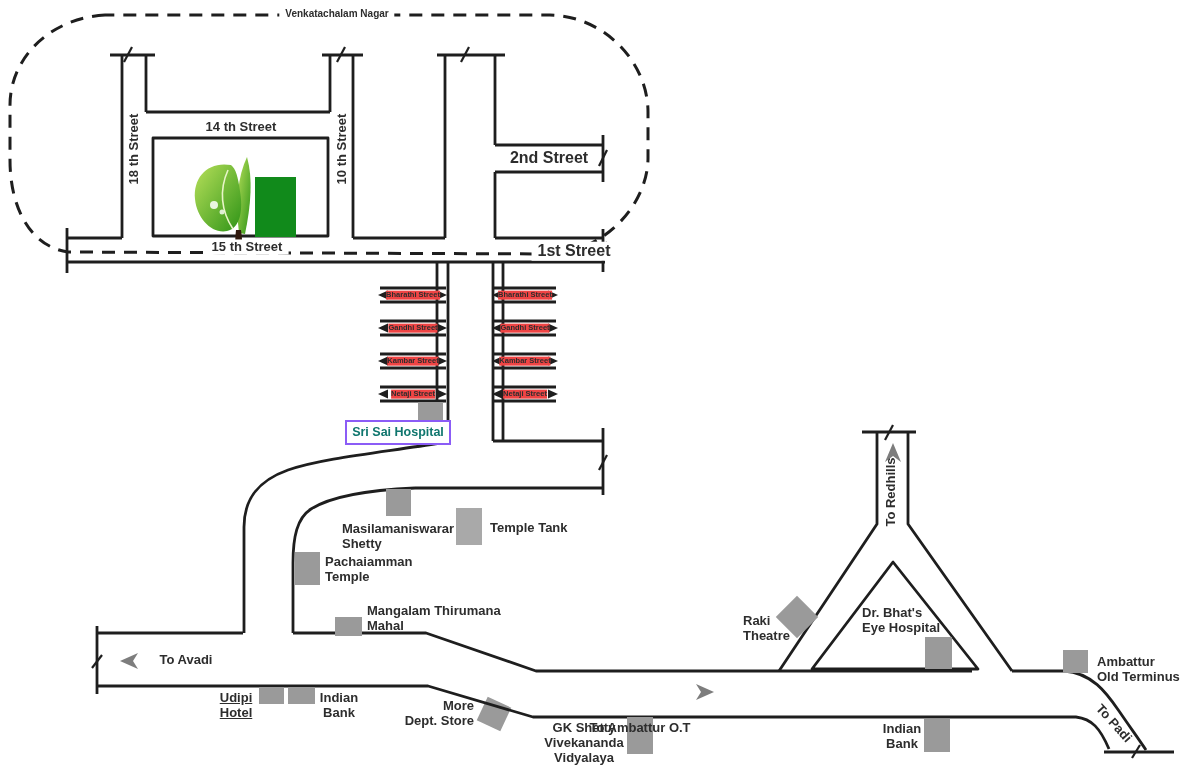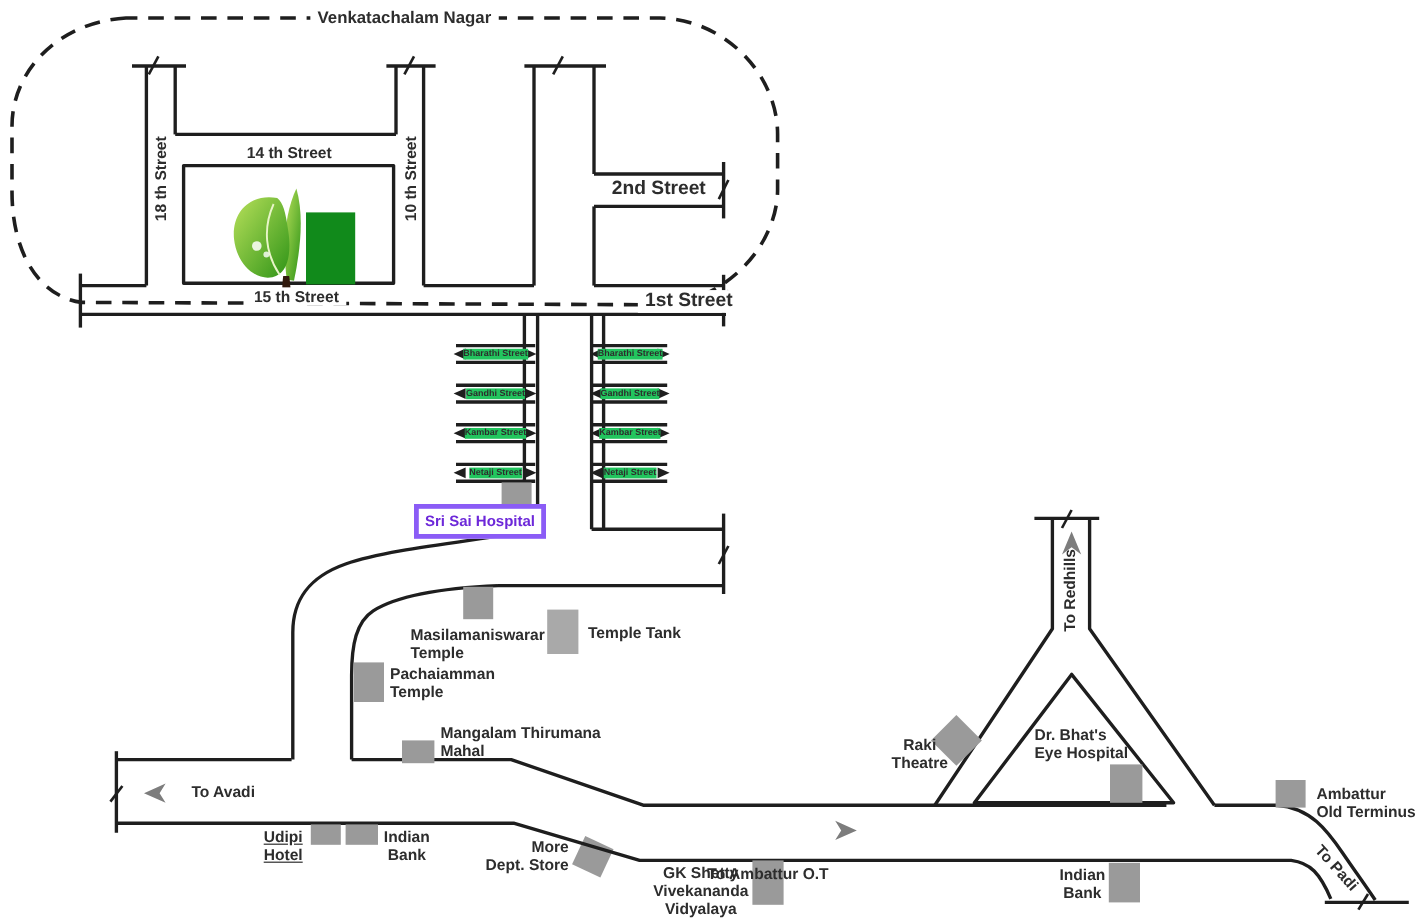--- a/index.html
+++ b/index.html
@@ -13,26 +13,26 @@
   .bld2{fill:var(--building-gray-light,#a9a9a9);}
   .arw{fill:var(--arrow-gray,#7d7d7d);}
   .lbl{position:absolute;font-size:13px;font-weight:700;color:#2d2d2d;
        white-space:pre-line;line-height:1.16;}
   .ctr{transform:translate(-50%,-50%);text-align:center;}
   .cx{transform:translateX(-50%);text-align:center;}
   .rgt{text-align:right;}
   .rotccw{transform:translate(-50%,-50%) rotate(-90deg);white-space:nowrap;}
   .rotpadi{transform:translate(-50%,-50%) rotate(48deg);white-space:nowrap;}
   .bg{background:#fff;padding:0 6px;}
-  .tiny{font-size:7.5px;font-weight:700;background:#22c55e;padding:0 0;white-space:nowrap;}
+  .tiny{font-size:7.5px;font-weight:700;background:#ef4444;padding:0 0;white-space:nowrap;}
   .smaller{font-size:16px;}
   .boxlbl{position:absolute;left:345px;top:420px;width:102px;height:21px;
-          border:4px solid #8b5cf6;background:#fff;font-size:12.5px;font-weight:700;
-          color:#6d28d9;text-align:center;line-height:21px;}
-  .area{font-size:14px;}
+          border:2px solid #8b5cf6;background:#fff;font-size:12.5px;font-weight:700;
+          color:#0f766e;text-align:center;line-height:21px;}
+  .area{font-size:10px;}
 </style>
 </head>
 <body>
 
 <div class="map">
 
 <svg width="1182" height="768" viewBox="0 0 1182 768">
   <defs>
     <linearGradient id="gLeaf" x1="0" y1="0" x2="1" y2="1">
       <stop offset="0" stop-color="#b8e05a"></stop>
@@ -184,40 +184,40 @@
 <div class="lbl ctr tiny" style="left:413px;top:328px;">Gandhi Street</div>
 <div class="lbl ctr tiny" style="left:413px;top:361px;">Kambar Street</div>
 <div class="lbl ctr tiny" style="left:413px;top:394px;">Netaji Street</div>
 <div class="lbl ctr tiny" style="left:525px;top:295px;">Bharathi Street</div>
 <div class="lbl ctr tiny" style="left:525px;top:328px;">Gandhi Street</div>
 <div class="lbl ctr tiny" style="left:525px;top:361px;">Kambar Street</div>
 <div class="lbl ctr tiny" style="left:525px;top:394px;">Netaji Street</div>
 
 <div class="boxlbl">Sri Sai Hospital</div>
 <div class="lbl" style="left:342px;top:521px;">Masilamaniswarar
-Temple</div>
+Shetty</div>
 <div class="lbl" style="left:490px;top:520px;">Temple Tank</div>
 <div class="lbl" style="left:325px;top:554px;">Pachaiamman
 Temple</div>
 <div class="lbl" style="left:367px;top:603px;">Mangalam Thirumana
 Mahal</div>
 
 <div class="lbl ctr" style="left:186px;top:660px;">To Avadi</div>
 <div class="lbl cx" style="left:236px;top:690px;text-decoration:underline;">Udipi
 Hotel</div>
 <div class="lbl cx" style="left:339px;top:690px;">Indian
 Bank</div>
 <div class="lbl rgt" style="left:394px;top:698px;width:80px;">More
 Dept. Store</div>
 <div class="lbl ctr" style="left:640px;top:692px;margin-top:36px;">To Ambattur O.T</div>
 <div class="lbl cx" style="left:584px;top:720px;">GK Shetty
 Vivekananda
 Vidyalaya</div>
 
-<div class="lbl" style="left:743px;top:613px;text-align:center;">Raki
+<div class="lbl" style="left:743px;top:613px;">Raki
 Theatre</div>
 <div class="lbl" style="left:862px;top:605px;">Dr. Bhat's
 Eye Hospital</div>
 <div class="lbl ctr rotccw" style="left:891px;top:492px;">To Redhills</div>
 <div class="lbl" style="left:1097px;top:654px;">Ambattur
 Old Terminus</div>
 <div class="lbl cx" style="left:902px;top:721px;">Indian
 Bank</div>
 <div class="lbl ctr rotpadi" style="left:1114px;top:723px;">To Padi</div>
 

